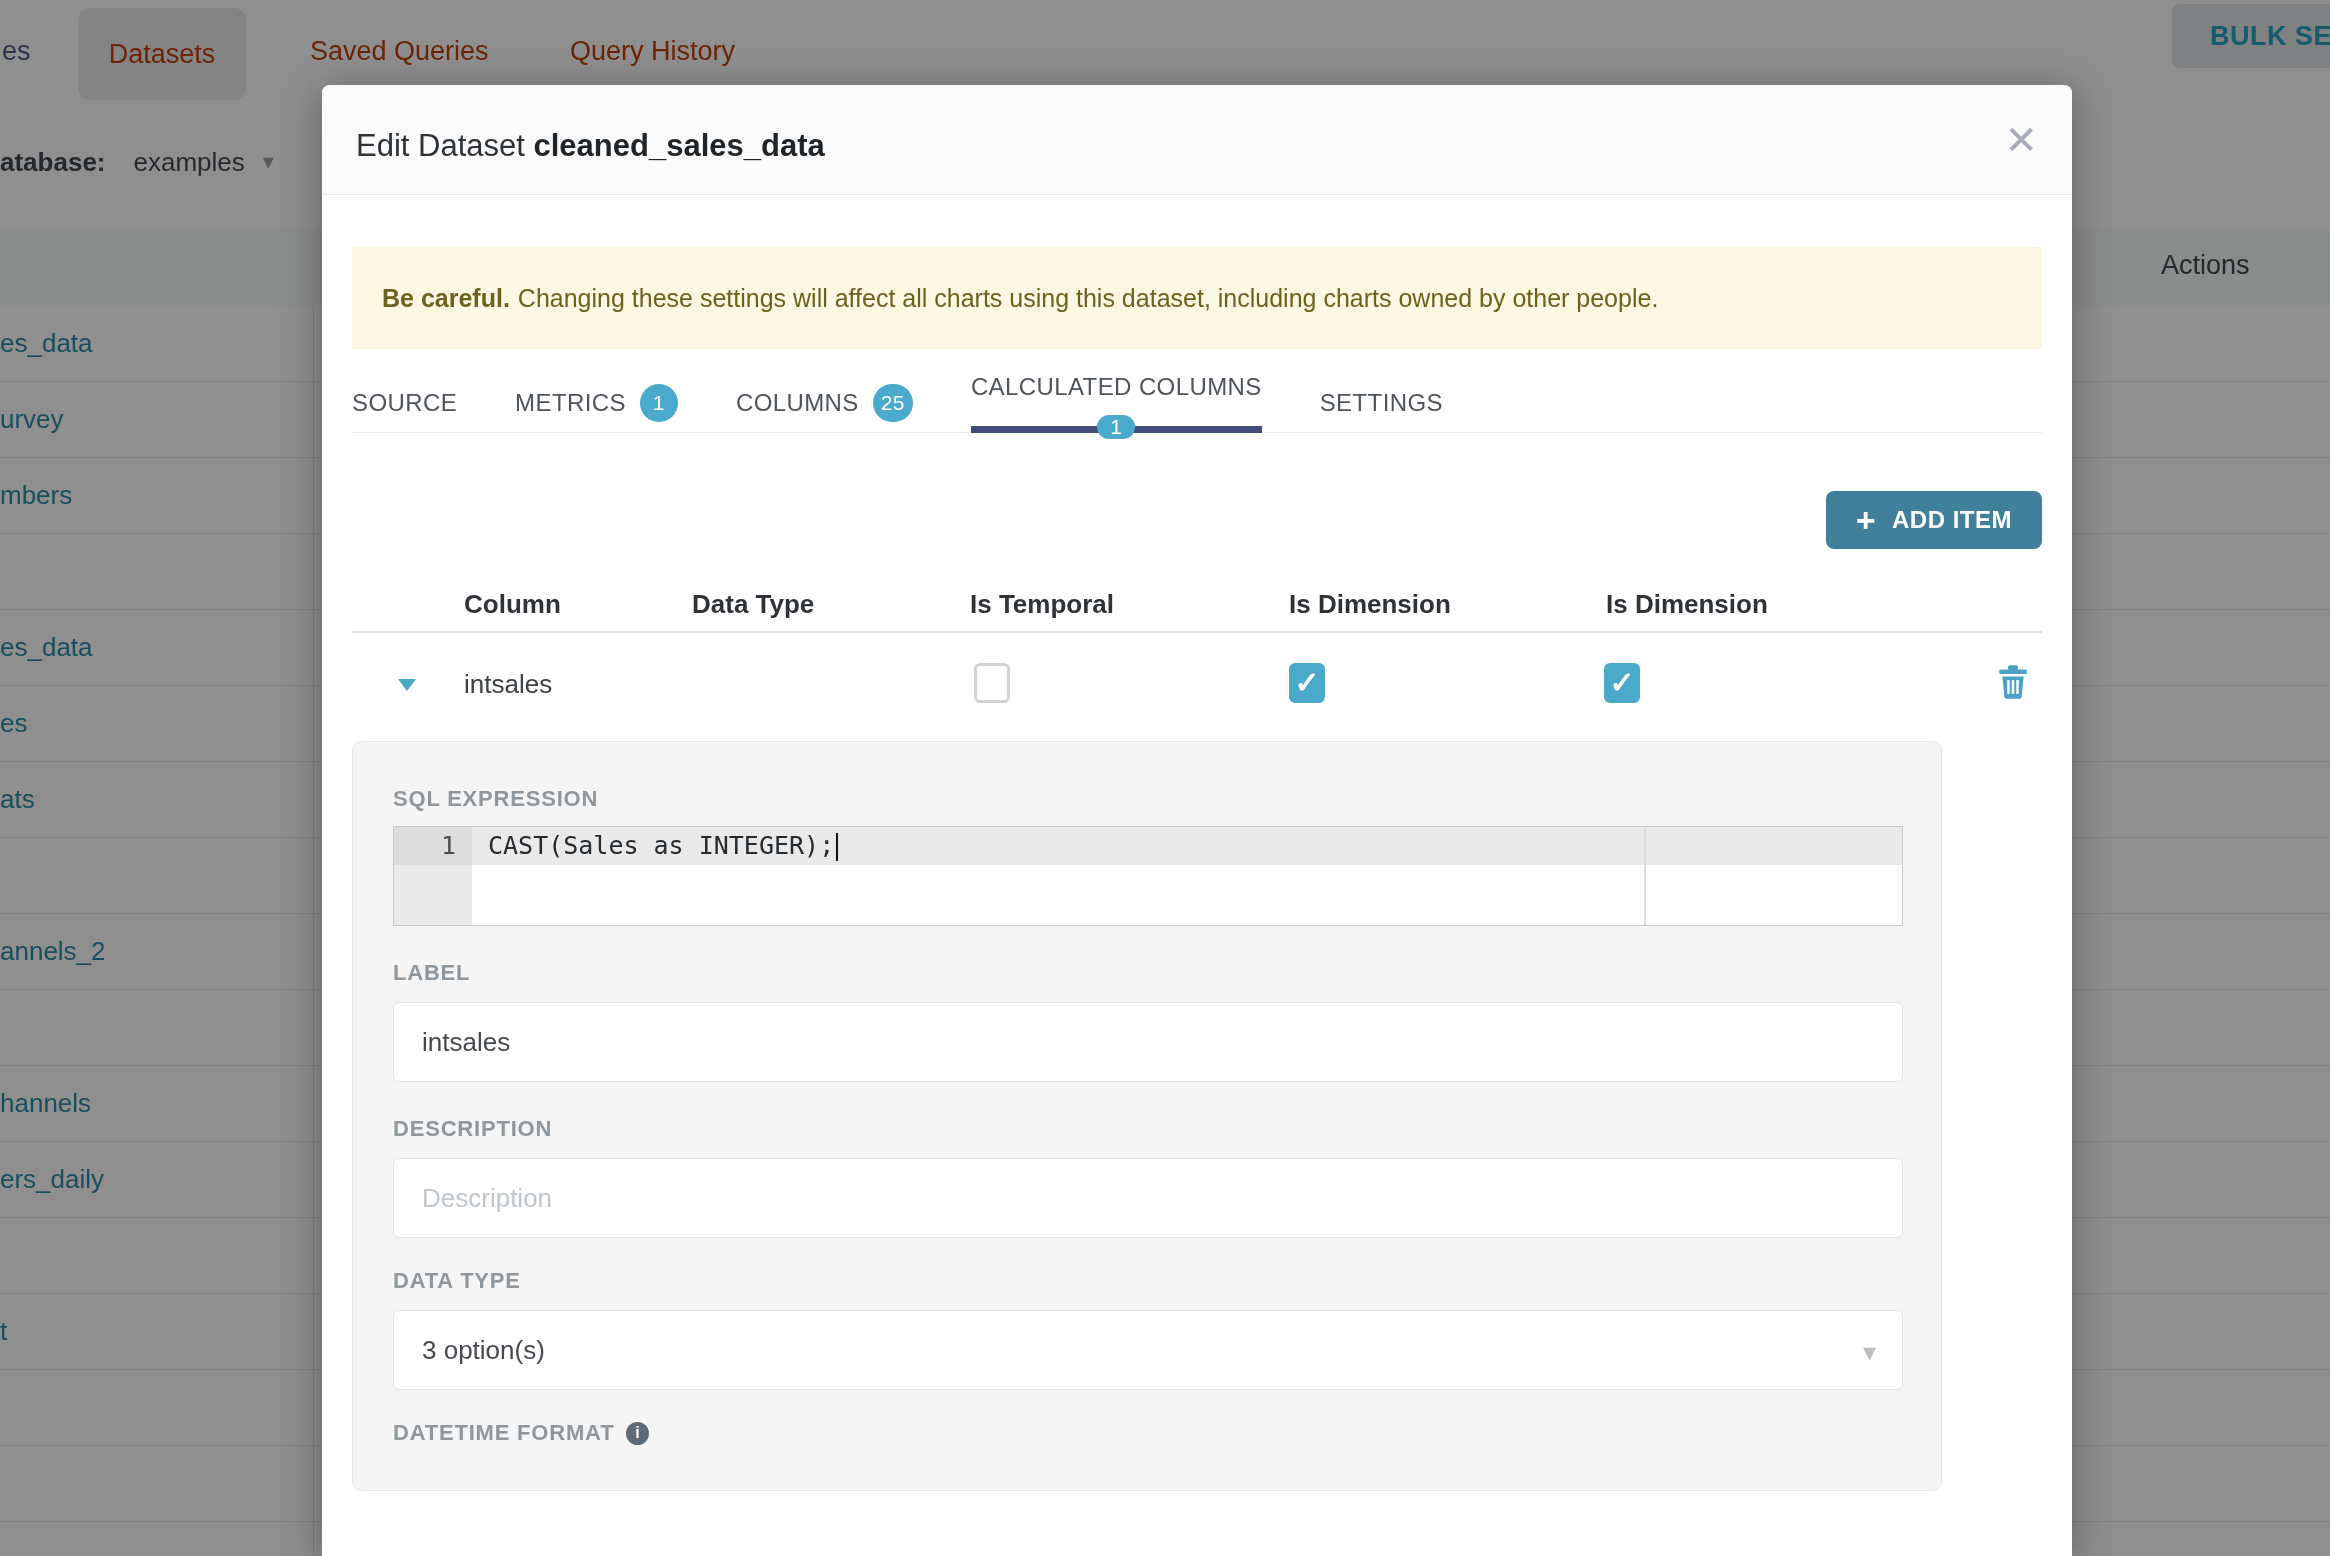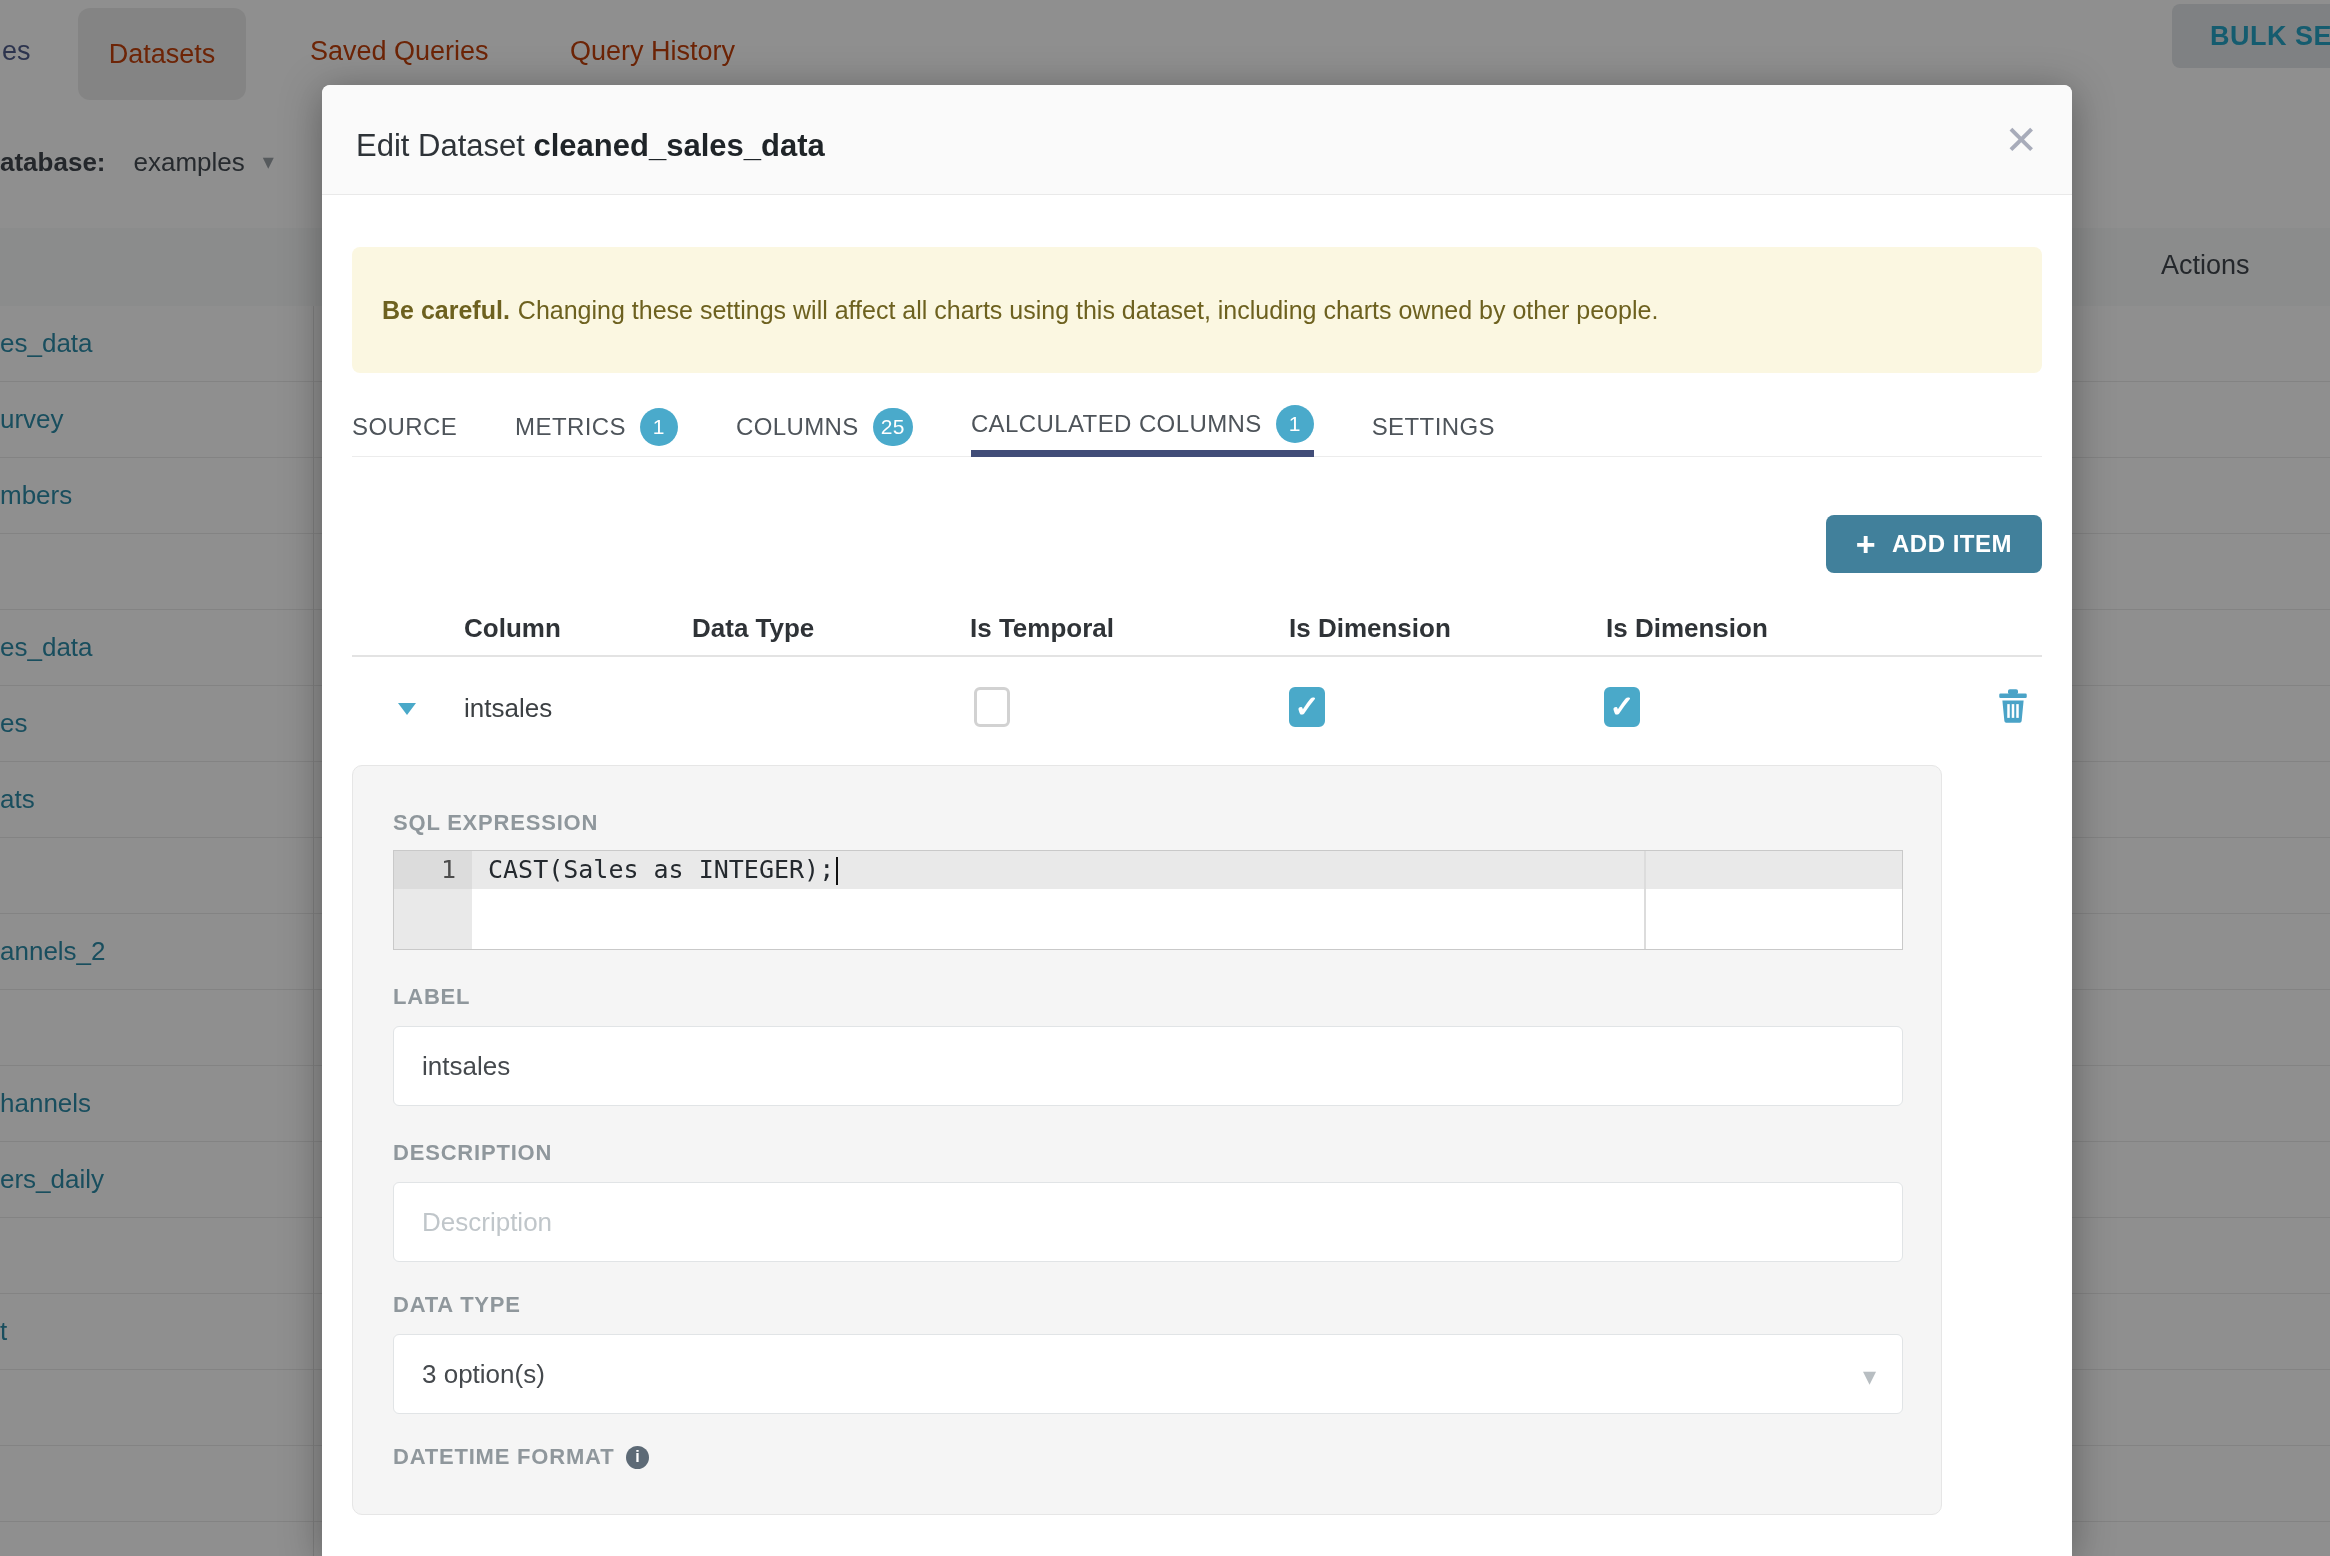--- a/index.html
+++ b/index.html
@@ -31,26 +31,26 @@
   .backdrop { position:absolute; inset:0; background:rgba(0,0,0,0.44); }
 
   
   .modal { position:absolute; left:322px; top:85px; width:1750px; height:1471px; background:#fff; border-radius:8px 8px 0 0; box-shadow:0 6px 40px rgba(0,0,0,0.35); overflow:hidden; }
   .modal-header { height:110px; background:#fafafa; border-bottom:1px solid #e9e9e9; display:flex; align-items:center; padding:0 34px; border-radius:8px 8px 0 0; }
   .modal-title { font-size:31px; color:#2e3338;margin-top:12px; }
   .modal-title b { color:#1f2428; }
   .close-x { margin-left:auto; font-size:40px; color:#a8acba; line-height:1; cursor:default; }
   .modal-body { padding:0 30px; }
 
-  .banner { margin-top:52px; height:126px; background:#fbf7e1; border-radius:8px; display:flex; align-items:center; padding:0 30px; font-size:25px; color:#6d611f; }
+  .banner { margin-top:52px; height:102px; background:#fbf7e1; border-radius:1px; display:flex; align-items:center; padding:0 30px; font-size:25px; color:#6d611f; }
   .banner b { margin-right:8px; }
 
   .tabs { margin-top:24px; height:60px; border-bottom:1px solid #ececec; display:flex; gap:58px; }
   .tab { display:flex; align-items:center; gap:14px; font-size:24px; color:#4e545a; letter-spacing:0.4px; height:60px; }
-  .tab.active { border-bottom:7px solid #414d78; }
+  .tab.active { border-bottom:7px solid #414d78;flex-direction:column; }
   .badge { min-width:38px; height:38px; padding:0 8px; border-radius:19px; background:#4aaacb; color:#fff; font-size:21px; display:flex; align-items:center; justify-content:center; }
 
   .toolbar { margin-top:58px; display:flex; justify-content:flex-end; }
   .add-btn { height:58px; padding:0 30px; background:#41809b; border:none; border-radius:8px; color:#fff; font-size:24px; font-weight:bold; letter-spacing:0.5px; display:flex; align-items:center; font-family:"Liberation Sans", sans-serif; }
   .add-btn .plus { font-size:34px; font-weight:bold; margin-right:16px; line-height:1; }
 
   .cols-head { margin-top:38px; position:relative; height:46px; border-bottom:2px solid #e3e3e3; font-size:26px; font-weight:bold; color:#2f3337; }
   .cols-head span { position:absolute; top:2px; }
   .ch-0 { left:112px; } .ch-1 { left:340px; } .ch-2 { left:618px; } .ch-3 { left:937px; } .ch-4 { left:1254px; }
 

